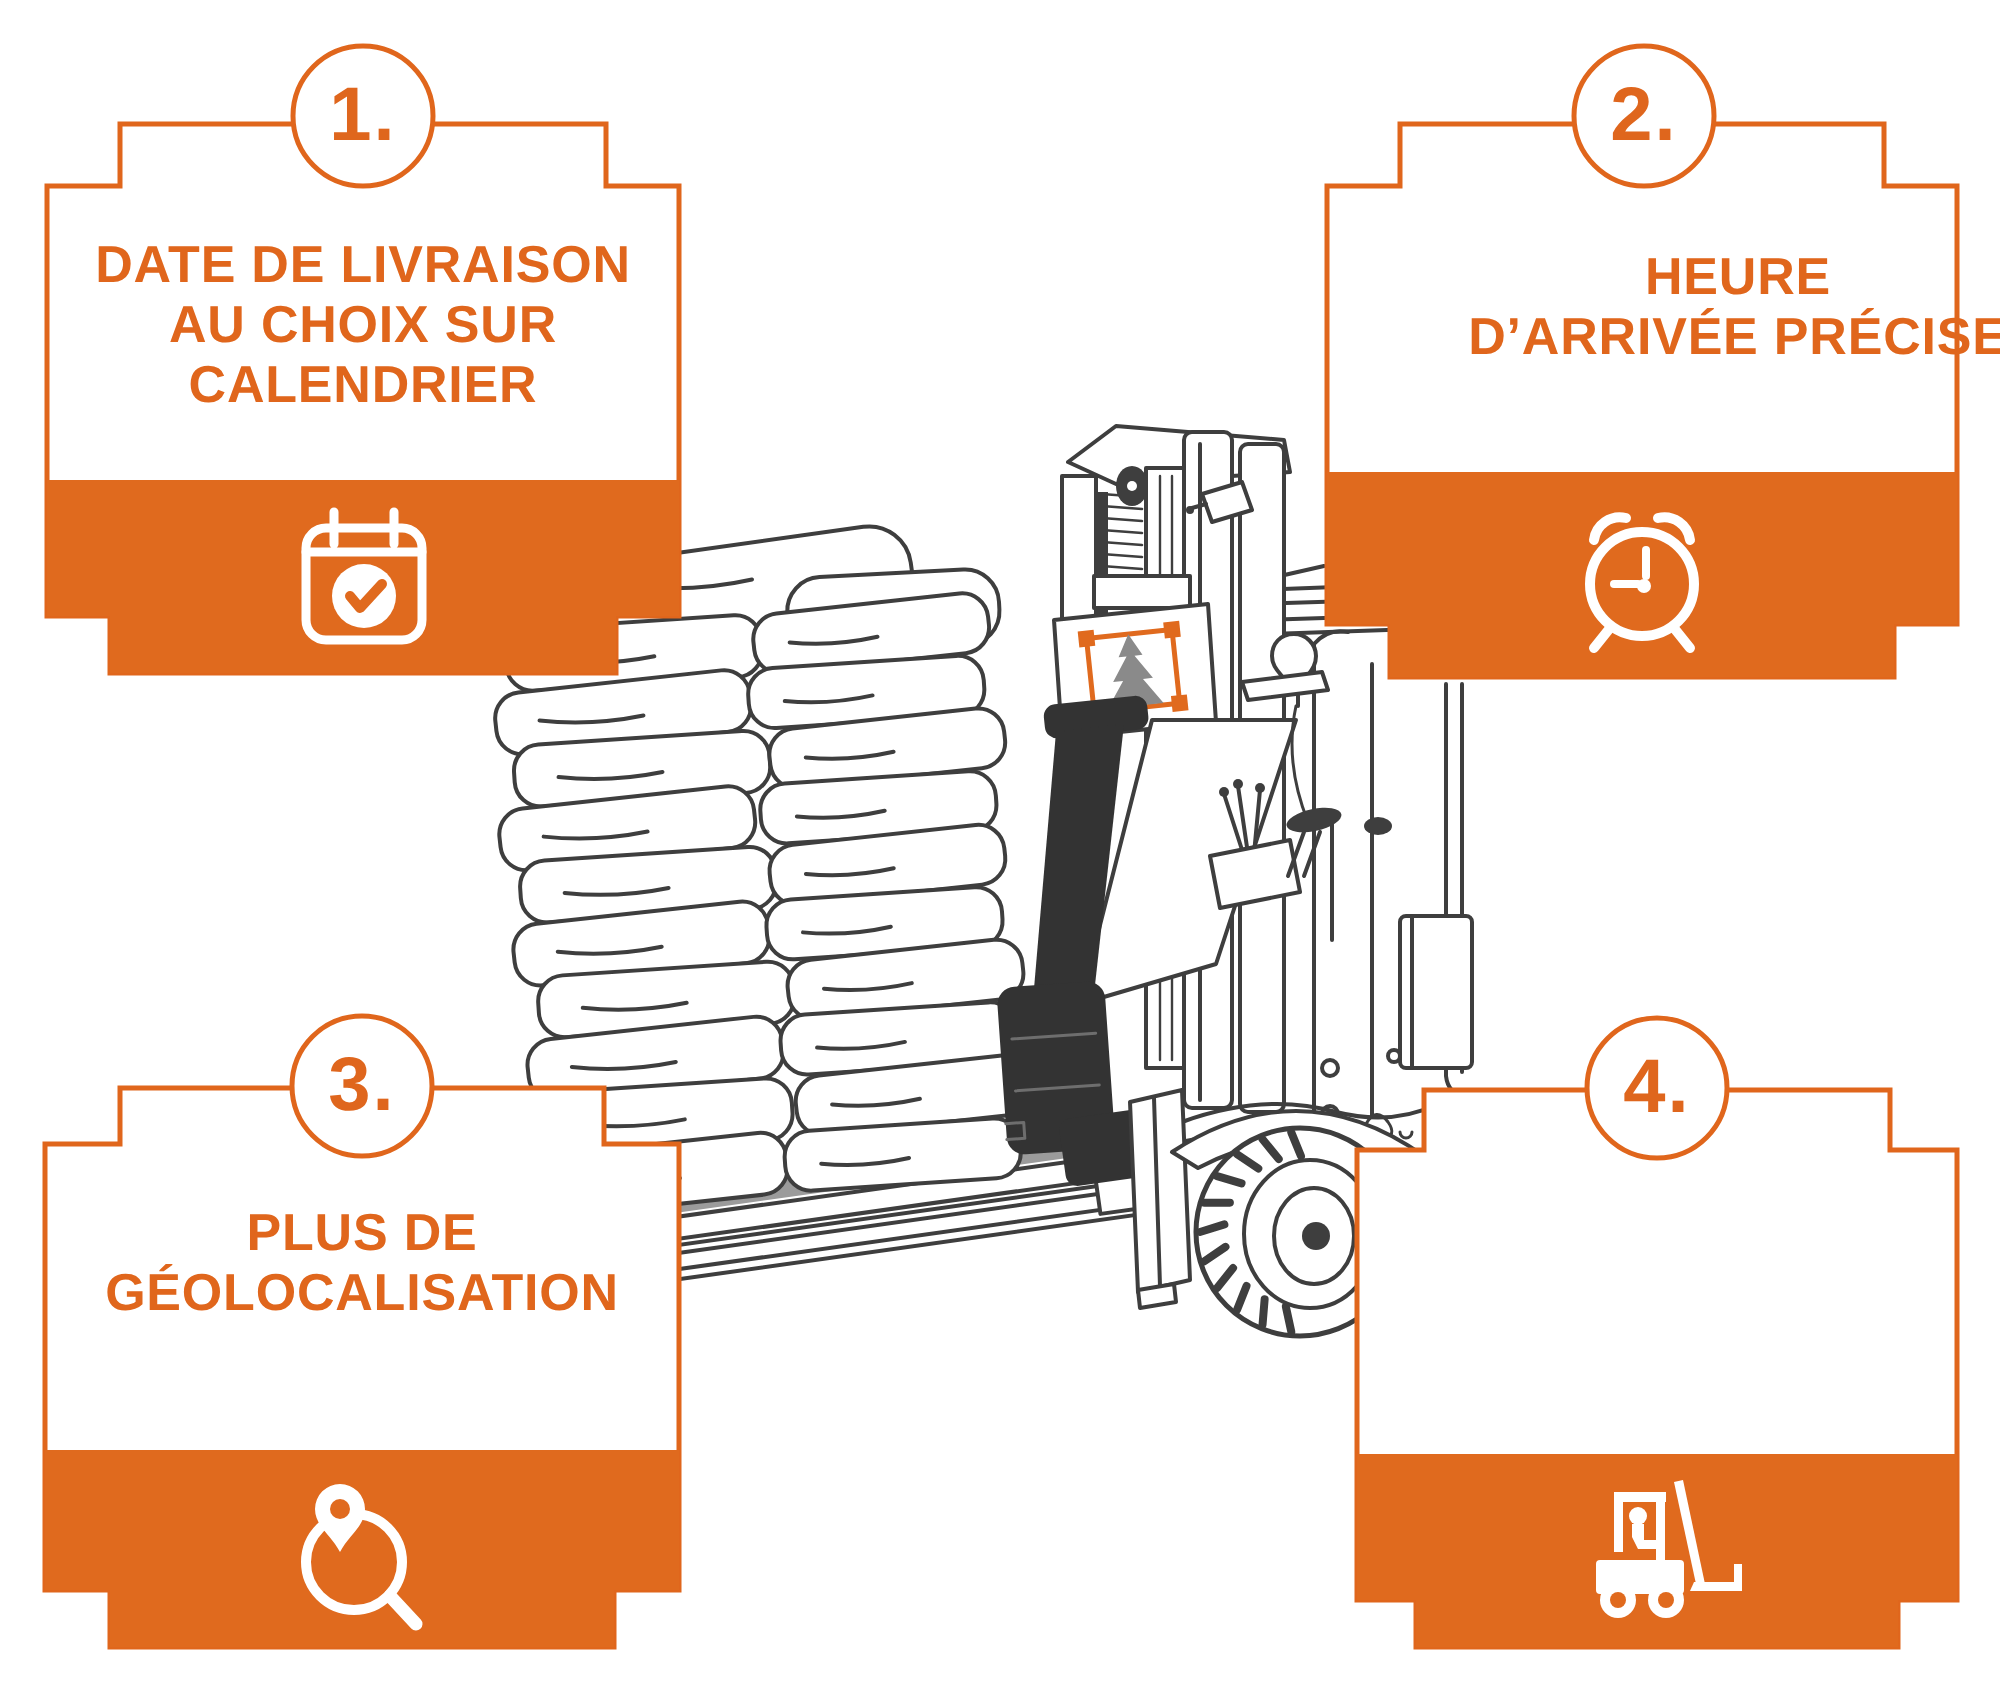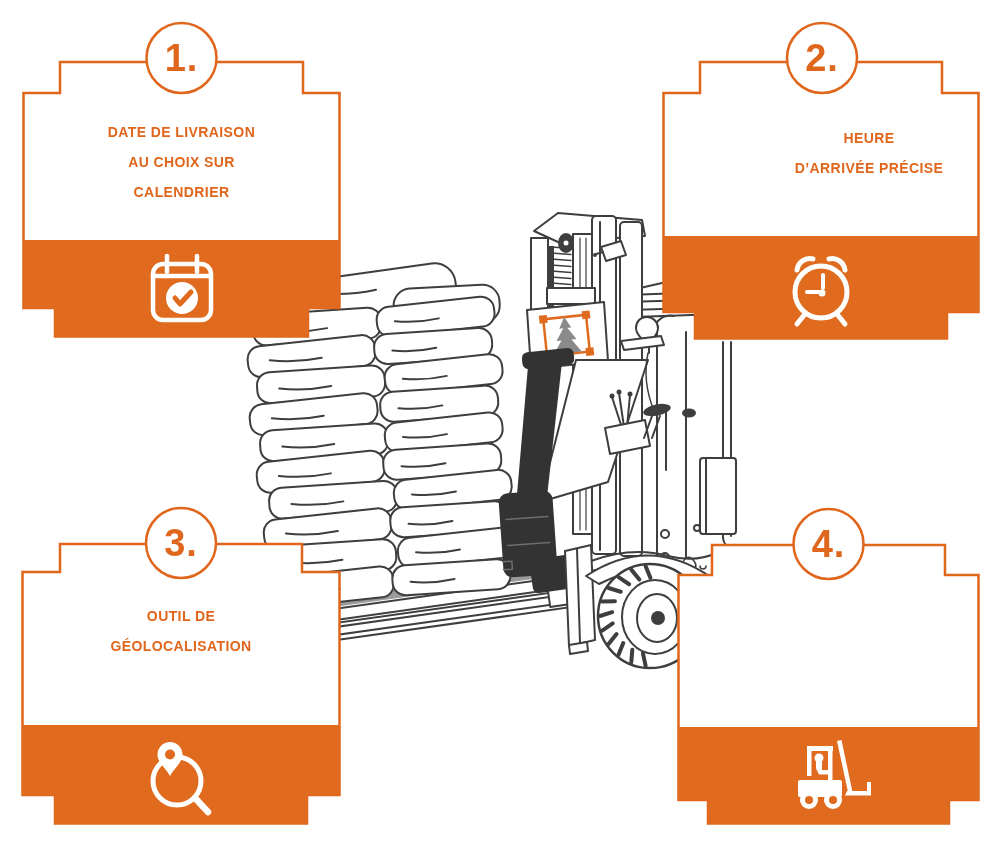--- a/index.html
+++ b/index.html
@@ -10,21 +10,21 @@
   }
   .illus{position:absolute;left:0;top:0;z-index:1;}
   .card{position:absolute;z-index:2;}
   .card svg.shape{position:absolute;left:0;top:0;}
   .card .num{
     position:absolute;width:70px;height:70px;display:flex;align-items:center;justify-content:center;
     font-size:38px;font-weight:bold;color:#df661d;letter-spacing:1px;z-index:3;
   }
   .card .title{
     position:absolute;left:0;width:100%;text-align:center;white-space:pre-line;
-    font-size:14px;line-height:30px;font-weight:bold;color:#e0661c;letter-spacing:.4px;z-index:3;
+    font-size:26px;line-height:30px;font-weight:bold;color:#e0661c;letter-spacing:.4px;z-index:3;
   }
   .card .icon{position:absolute;z-index:3;}
 </style>
 </head>
 <body>
 
 <div class="stage">
 
   <svg class="illus" width="1000" height="841" viewBox="0 0 1000 841">
     <g stroke="#3e3e3e" stroke-width="2" fill="none" stroke-linecap="round" stroke-linejoin="round">
@@ -249,21 +249,21 @@
     </svg>
   </div>
 
   <div class="card" style="left:21px;top:505px;width:320px;height:320px;">
     <svg class="shape" width="320" height="320" viewBox="0 0 320 320">
       <path d="M39,39 L281,39 L281,67 L318.5,67 L318.5,290 L286,290 L286,318.5 L34,318.5 L34,290 L1.5,290 L1.5,67 L39,67 Z" fill="#ffffff" stroke="#e0661c" stroke-width="2.5"></path>
       <path d="M1.5,220 L318.5,220 L318.5,290 L286,290 L286,318.5 L34,318.5 L34,290 L1.5,290 Z" fill="#e06a1e"></path>
       <circle cx="160" cy="38" r="35" fill="#ffffff" stroke="#e0661c" stroke-width="2.5"></circle>
     </svg>
     <div class="num" style="left:125px;top:3px;">3.</div>
-    <div class="title" style="top:96px;">OUTIL DE
+    <div class="title" style="top:96px;">PLUS DE
 GÉOLOCALISATION</div>
     <svg class="icon" style="left:118px;top:228px;" width="84" height="84" viewBox="0 0 84 84">
       <g stroke="#ffffff" fill="none" stroke-linecap="round" stroke-linejoin="round">
         <circle cx="38" cy="48" r="24" stroke-width="5"></circle>
         <path d="M56,65 L69,79" stroke-width="6.5"></path>
       </g>
       <path d="M31,9 a12.5,12.5 0 0 1 12.5,12.5 c0,8.5 -8,13 -12.5,21.5 c-4.5,-8.5 -12.5,-13 -12.5,-21.5 A12.5,12.5 0 0 1 31,9 Z" fill="#ffffff"></path>
       <circle cx="31" cy="21.5" r="5" fill="#e06a1e"></circle>
     </svg>
   </div>

